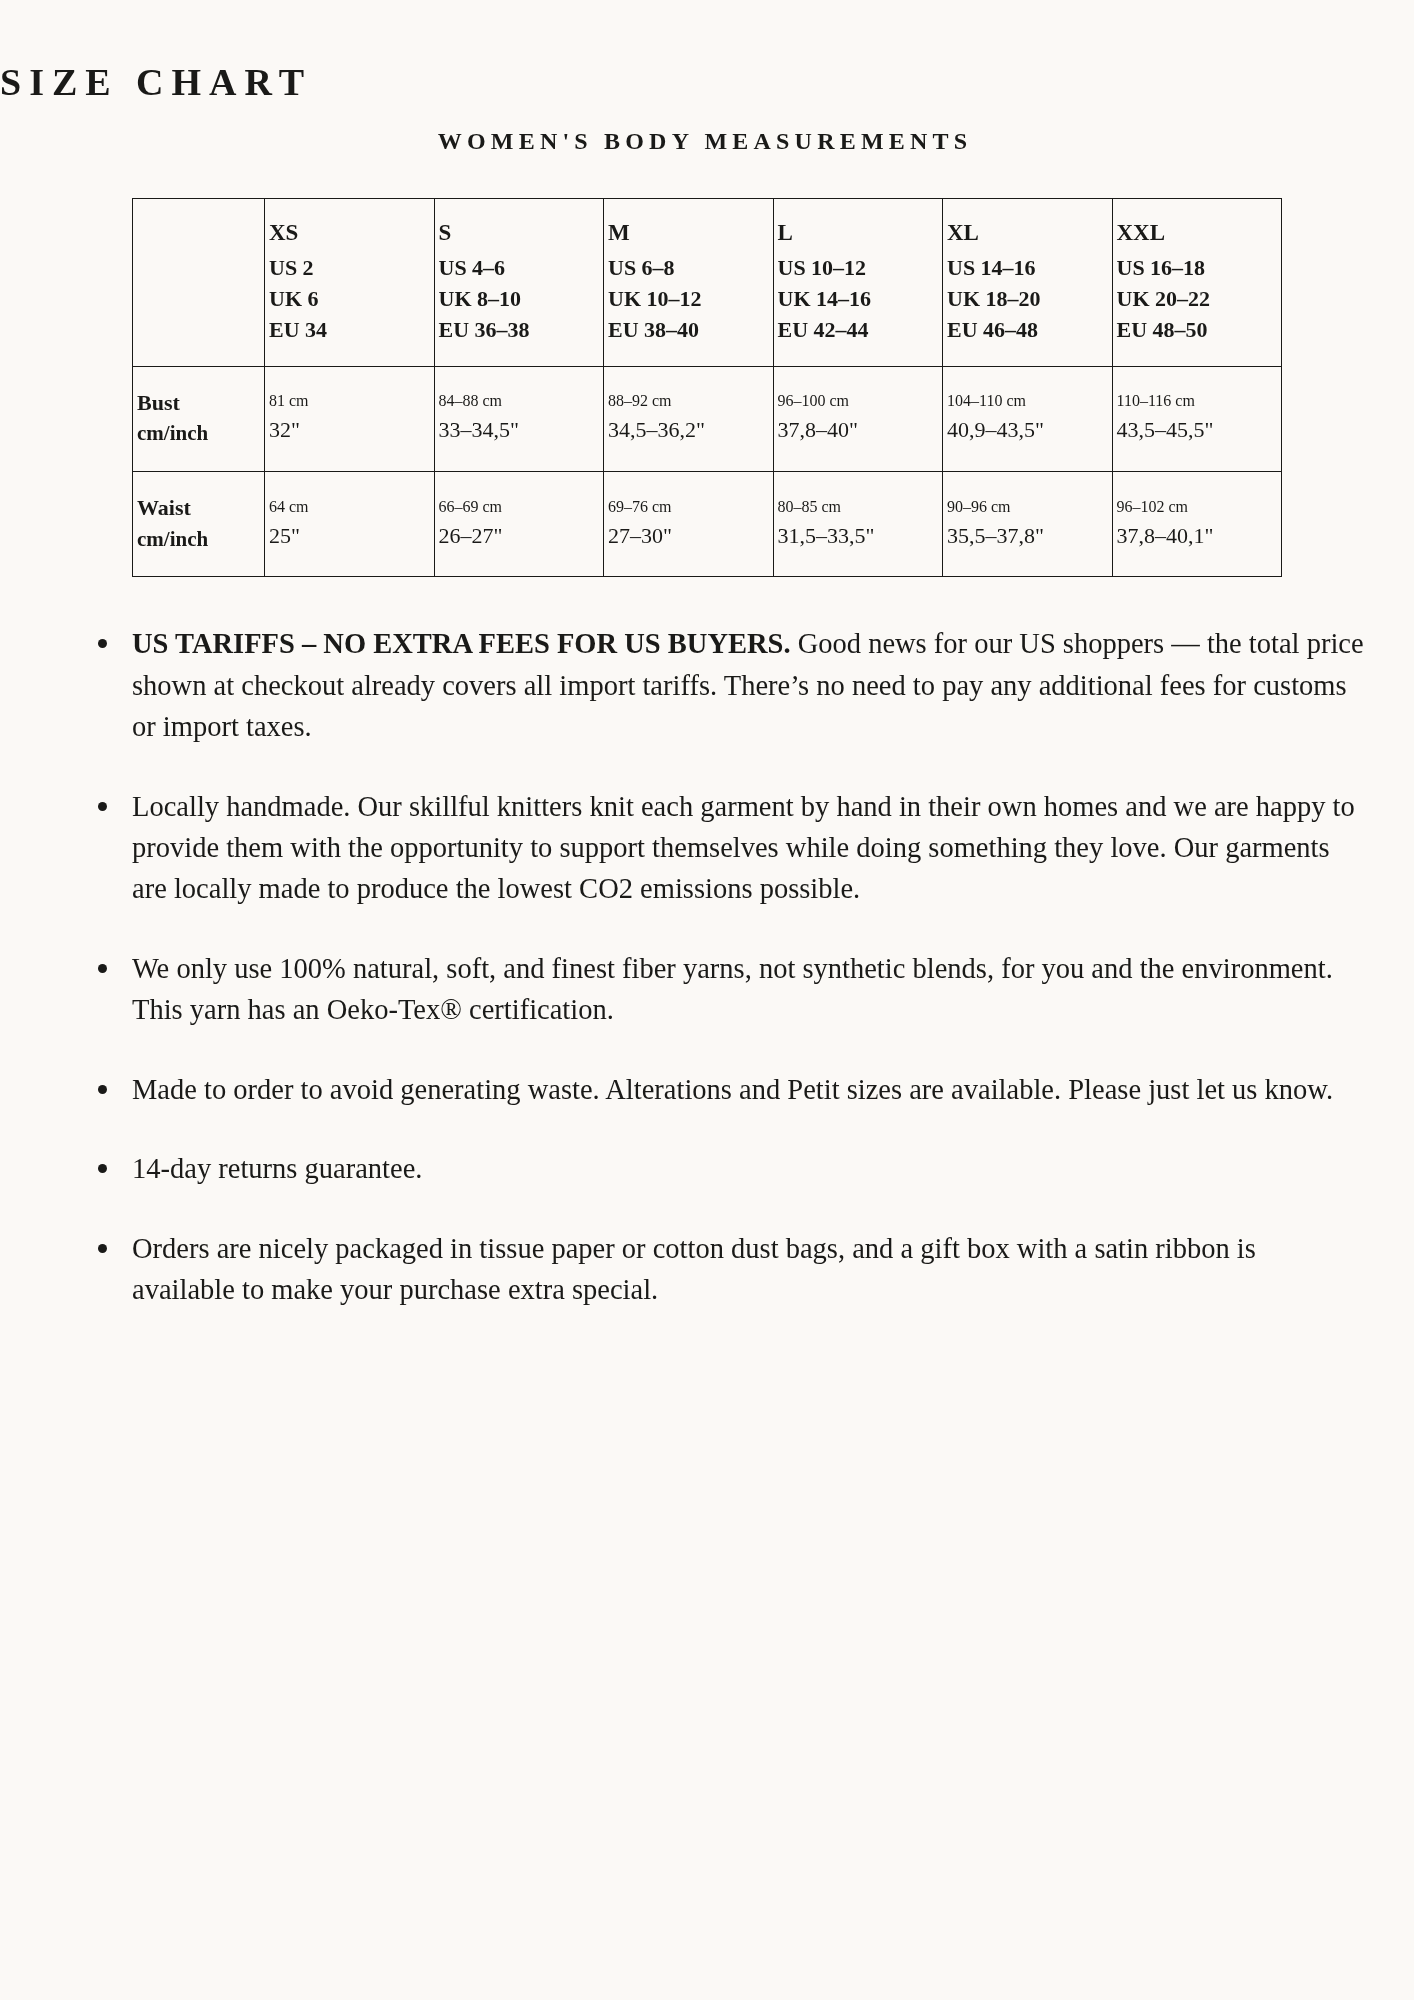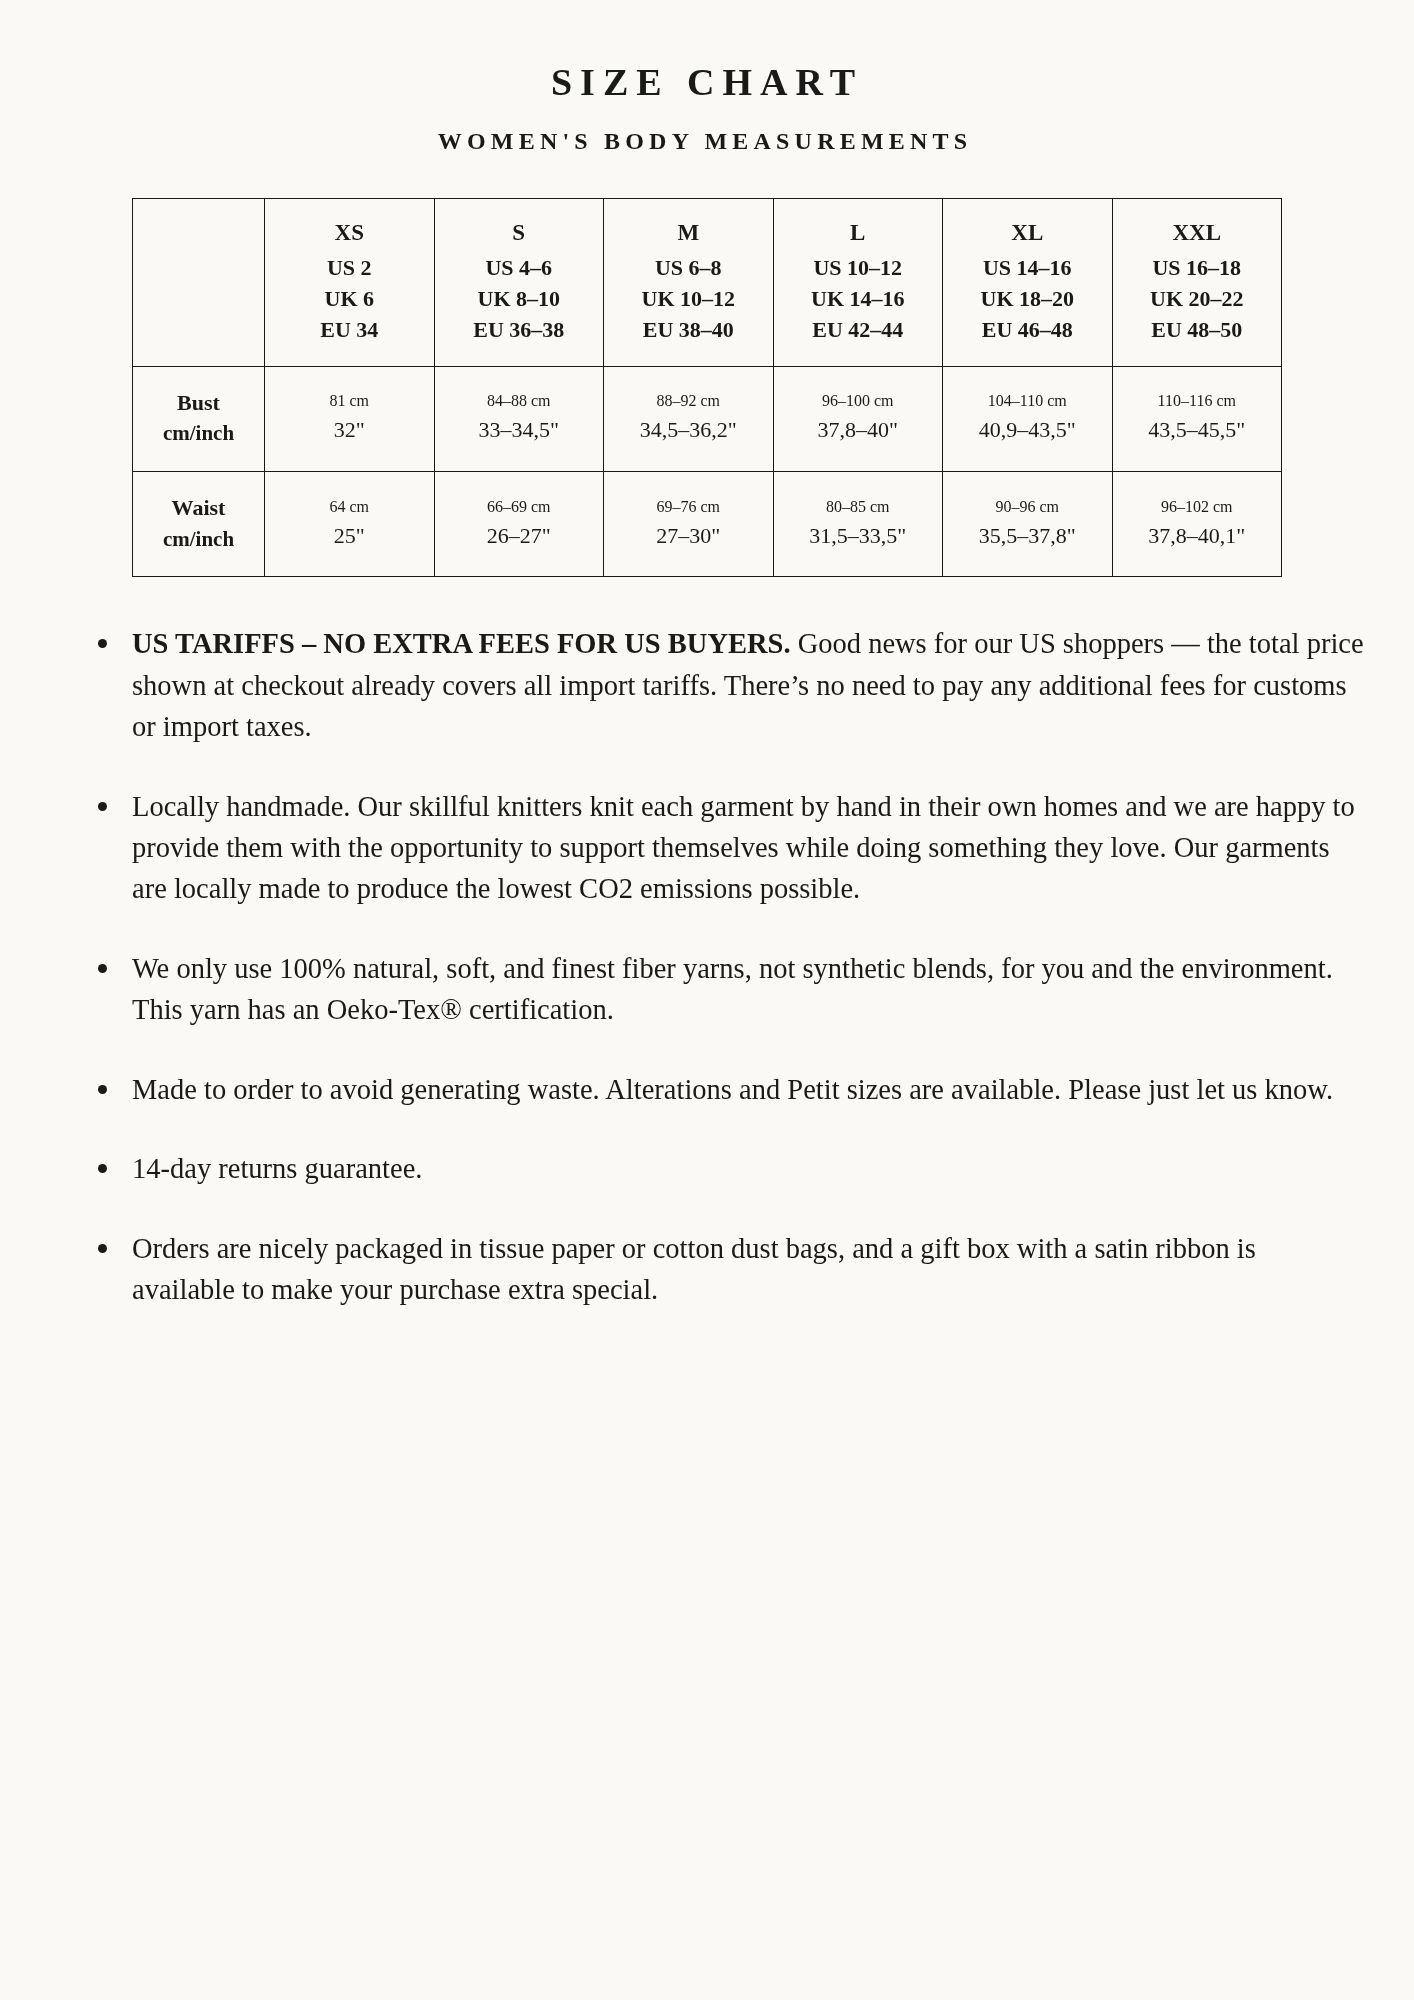--- a/index.html
+++ b/index.html
@@ -17,21 +17,21 @@
   }
   .page {
     position: relative;
     width: 1414px;
     height: 2000px;
     box-sizing: border-box;
     padding: 0;
   }
   
   .title {
-    text-align: center;
+    text-align: left;
     font-size: 38px;
     letter-spacing: 8px;
     font-weight: 700;
     margin: 62px 0 0 0;
     line-height: 1.1;
   }
   .subtitle {
     text-align: center;
     font-size: 24px;
     letter-spacing: 5.2px;
@@ -44,21 +44,20 @@
     margin: 44px auto 0 auto;
     width: 1150px;
   }
   table.size-chart {
     border-collapse: collapse;
     width: 100%;
     table-layout: fixed;
   }
   table.size-chart td, table.size-chart th {
     border: 1.6px solid #1a1a18;
-    text-align: center;
     vertical-align: middle;
     font-weight: normal;
     margin-top: 12px;
   }
   .col-label { width: 132px; }
   thead td, thead th {
     padding: 18px 4px 20px 4px;
   }
   .hdr-size {
     font-size: 23px;

